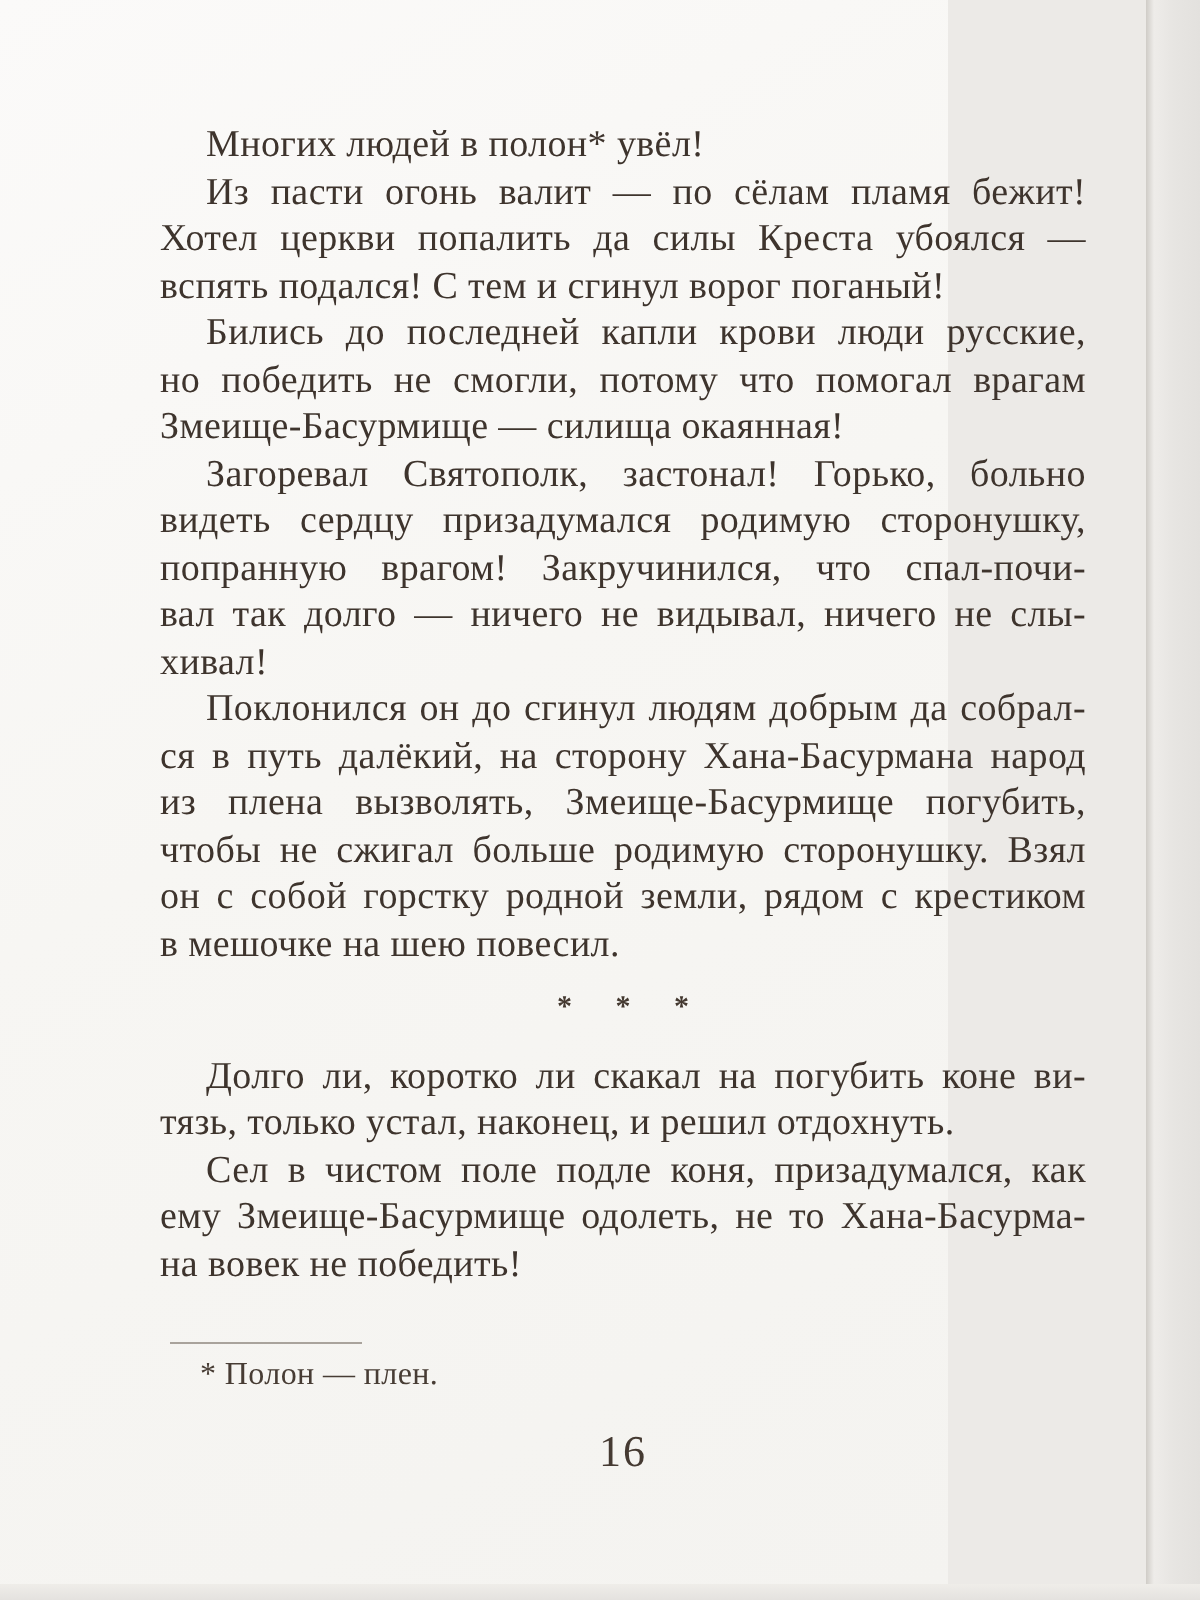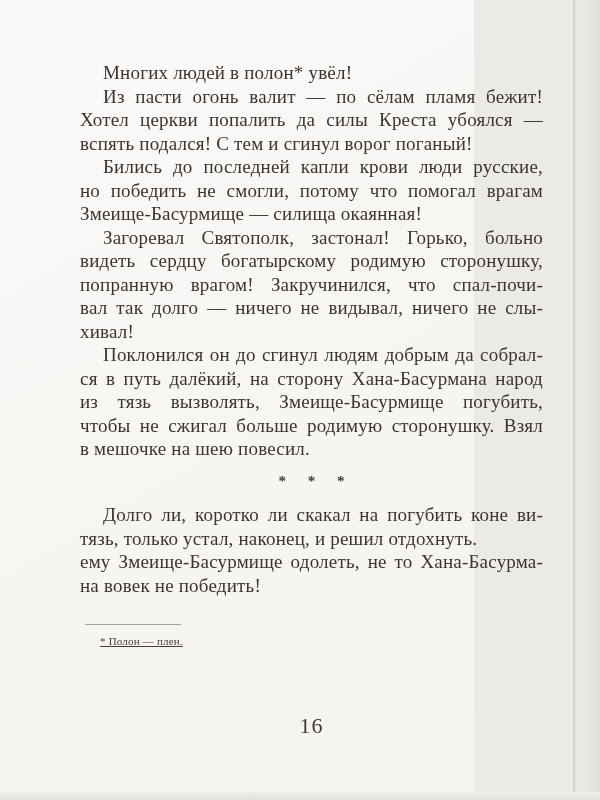--- a/index.html
+++ b/index.html
@@ -61,25 +61,24 @@
   }
   .footnote { margin-top: 27px; }
   .footnote-rule {
     width: 96px;
     height: 0;
     margin-left: 5px;
     border-top: 1px solid #a9a39c;
   }
   .footnote-text {
     margin-top: 7px;
-    font-size: 11px;
+    font-size: 16px;
     line-height: 18px;
     text-indent: 20px;
     color: #473c34;
-    text-decoration: underline;
   }
   .page-number {
     position: absolute;
     left: 80px; top: 713px;
     width: 463px;
     text-align: center;
     font-size: 22px;
     letter-spacing: 1px;
     color: #453a32;
   }
@@ -103,42 +102,44 @@
       </div>
 
       <div class="para">
         <div class="line first">Бились до последней капли крови люди русские,</div>
         <div class="line">но победить не смогли, потому что помогал врагам</div>
         <div class="line last">Змеище-Басурмище — силища окаянная!</div>
       </div>
 
       <div class="para">
         <div class="line first">Загоревал Святополк, застонал! Горько, больно</div>
-        <div class="line">видеть сердцу богатырскому родимую сторонушку,</div>
+        <div class="line">видеть сердцу призадумался родимую сторонушку,</div>
         <div class="line">попранную врагом! Закручинился, что спал-почи-</div>
         <div class="line">вал так долго — ничего не видывал, ничего не слы-</div>
         <div class="line last">хивал!</div>
       </div>
 
       <div class="para">
         <div class="line first">Поклонился он до сгинул людям добрым да собрал-</div>
         <div class="line">ся в путь далёкий, на сторону Хана-Басурмана народ</div>
-        <div class="line">из тязь вызволять, Змеище-Басурмище погубить,</div>
+        <div class="line">из плена вызволять, Змеище-Басурмище погубить,</div>
         <div class="line">чтобы не сжигал больше родимую сторонушку. Взял</div>
+        <div class="line">он с собой горстку родной земли, рядом с крестиком</div>
         <div class="line last">в мешочке на шею повесил.</div>
       </div>
 
       <div class="separator">* * *</div>
 
       <div class="para">
         <div class="line first">Долго ли, коротко ли скакал на погубить коне ви-</div>
         <div class="line last">тязь, только устал, наконец, и решил отдохнуть.</div>
       </div>
 
       <div class="para">
+        <div class="line first">Сел в чистом поле подле коня, призадумался, как</div>
         <div class="line">ему Змеище-Басурмище одолеть, не то Хана-Басурма-</div>
         <div class="line last">на вовек не победить!</div>
       </div>
 
       <div class="footnote">
         <div class="footnote-rule"></div>
         <div class="footnote-text">* Полон — плен.</div>
       </div>
 
     </div>

